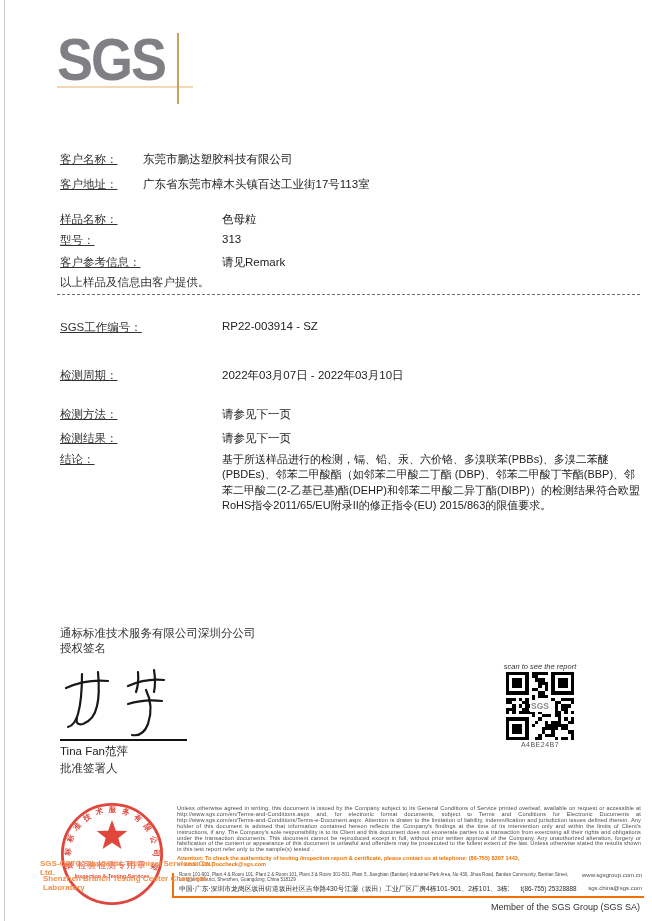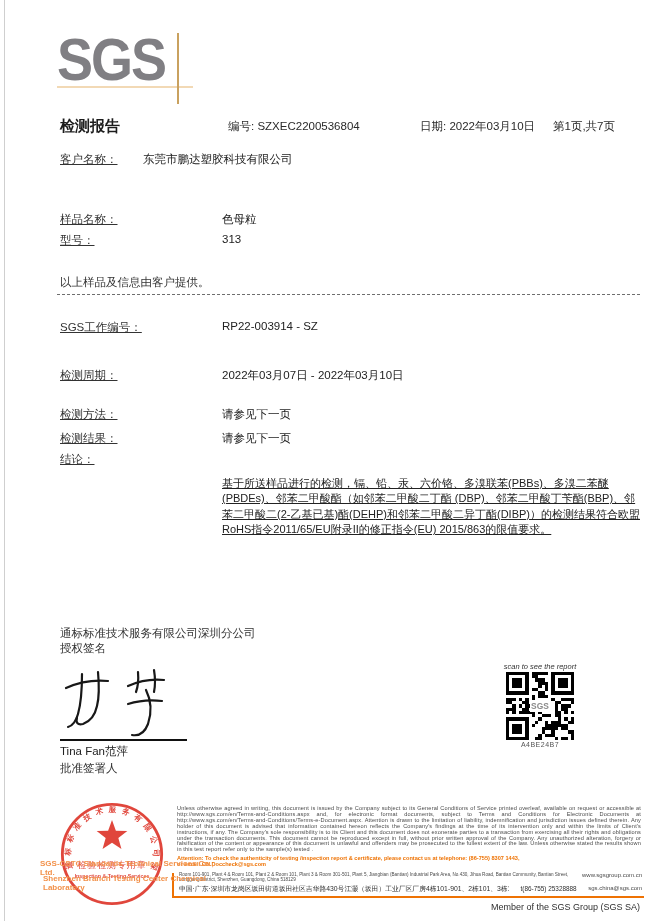--- a/index.html
+++ b/index.html
@@ -30,22 +30,22 @@
   .row { position:absolute; left:0; width:100%; height:14px; }
   .lbl { position:absolute; left:60px; font-size:11.5px; color:#333; white-space:nowrap;text-decoration:underline; }
   .val { position:absolute; font-size:11.5px; color:#222; white-space:nowrap; }
   .val-near { left:143px; }
   .val-far  { left:222px; }
 
   .note-line { position:absolute; left:60px; top:275px; font-size:11.5px; color:#333; }
   .dash-sep { position:absolute; left:57px; top:294px; width:583px; border-top:1px dashed #6e6e6e; }
 
   .conclusion-para {
-    position:absolute; left:222px; top:476px; width:422px;
-    font-size:11px; line-height:15.3px; color:#222; text-align:left;text-decoration:underline;
+    position:absolute; left:222px; top:452px; width:422px;
+    font-size:11px; line-height:15.3px; color:#222; text-align:left;
   }
 
   
   .sig-company { position:absolute; left:60px; top:625px; font-size:11.5px; color:#333; line-height:16px; }
   .sig-auth    { position:absolute; left:60px; top:641px; font-size:11.5px; color:#333; }
   .sig-svg     { position:absolute; left:58px; top:662px; }
   .sig-line    { position:absolute; left:60px; top:739px; width:127px; height:2px; background:#111; }
   .sig-name    { position:absolute; left:60px; top:744px; font-size:11.5px; color:#222; }
   .sig-role    { position:absolute; left:60px; top:761px; font-size:11.5px; color:#333; }
 
@@ -82,39 +82,41 @@
 </head>
 <body>
 
 <div class="page">
   <div class="page-edge"></div>
 
   <div class="logo">SGS</div>
   <div class="logo-hline"></div>
   <div class="logo-vline"></div>
 
-  <div class="title-row">
-    <span class="report-title">检测报告</span>
-    <span class="hdr-no"><span>编号:</span> <span>SZXEC2200536804</span></span>
-    <span class="hdr-date"><span>日期:</span> <span>2022年03月10日</span></span>
-    <span class="hdr-page">第1页,共7页</span>
-  </div>
 
   <div class="row" style="top:152px">
     <span class="lbl">客户名称：</span>
     <span class="val val-near">东莞市鹏达塑胶科技有限公司</span>
   </div>
+  <div class="row" style="top:177px">
+    <span class="lbl">客户地址：</span>
+    <span class="val val-near">广东省东莞市樟木头镇百达工业街17号113室</span>
+  </div>
 
   <div class="row" style="top:212px">
     <span class="lbl">样品名称：</span>
     <span class="val val-far">色母粒</span>
   </div>
   <div class="row" style="top:233px">
     <span class="lbl">型号：</span>
     <span class="val val-far">313</span>
+  </div>
+  <div class="row" style="top:255px">
+    <span class="lbl">客户参考信息：</span>
+    <span class="val val-far">请见Remark</span>
   </div>
   <div class="note-line">以上样品及信息由客户提供。</div>
   <div class="dash-sep"></div>
 
   <div class="row" style="top:320px">
     <span class="lbl">SGS工作编号：</span>
     <span class="val val-far">RP22-003914 - SZ</span>
   </div>
   <div class="row" style="top:368px">
     <span class="lbl">检测周期：</span>

